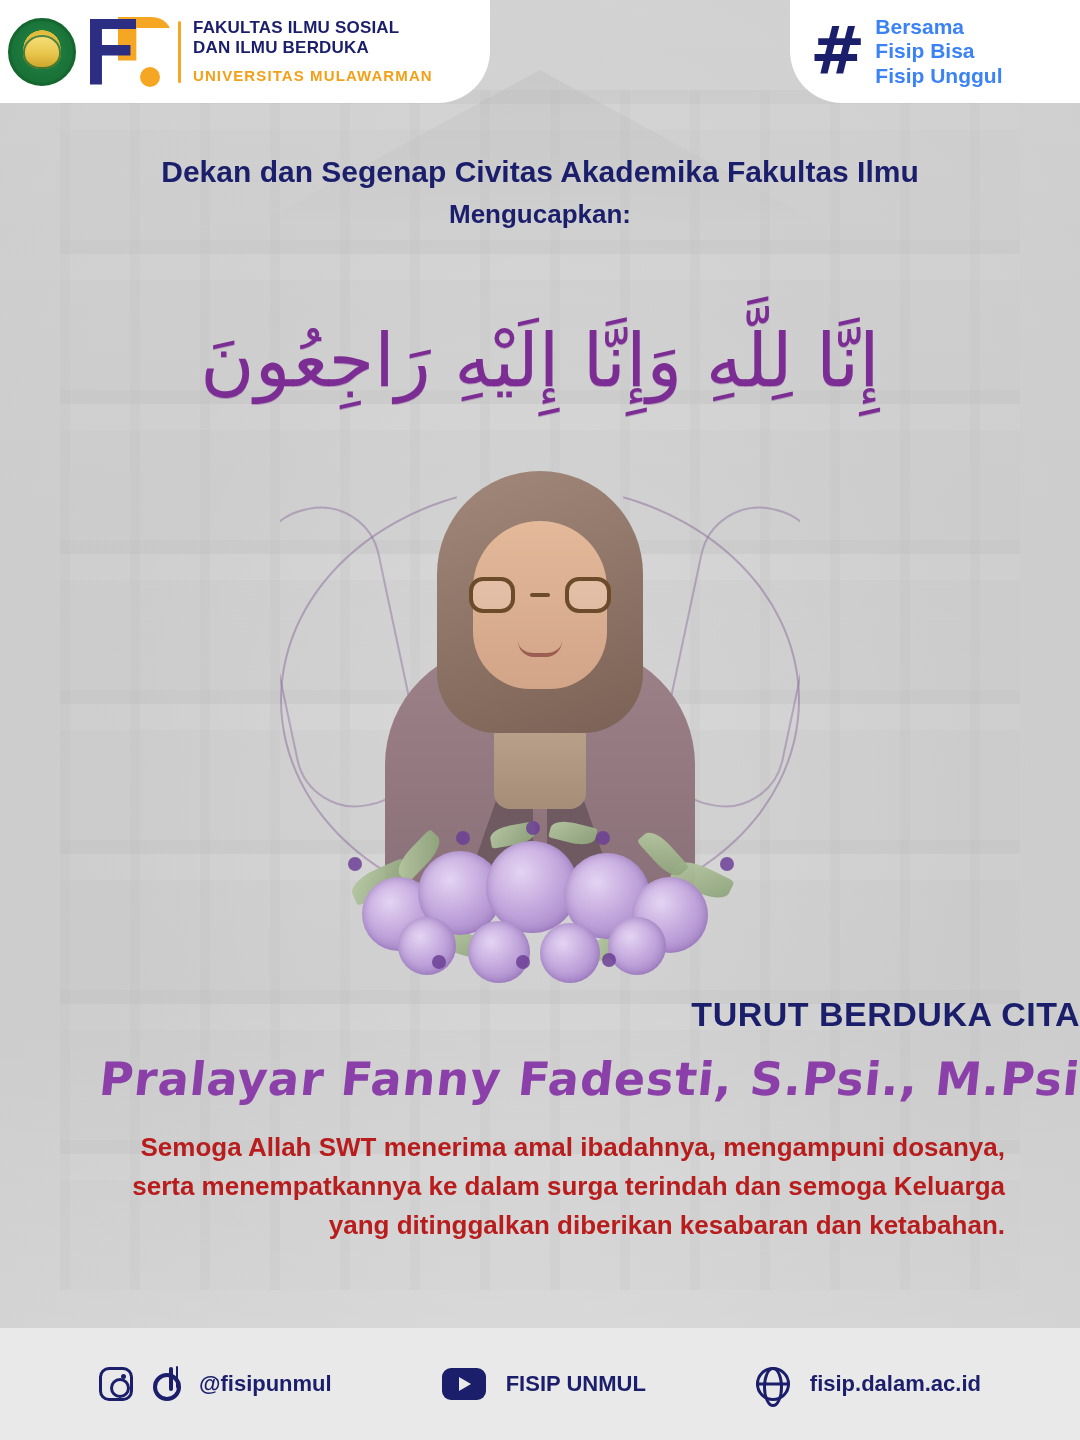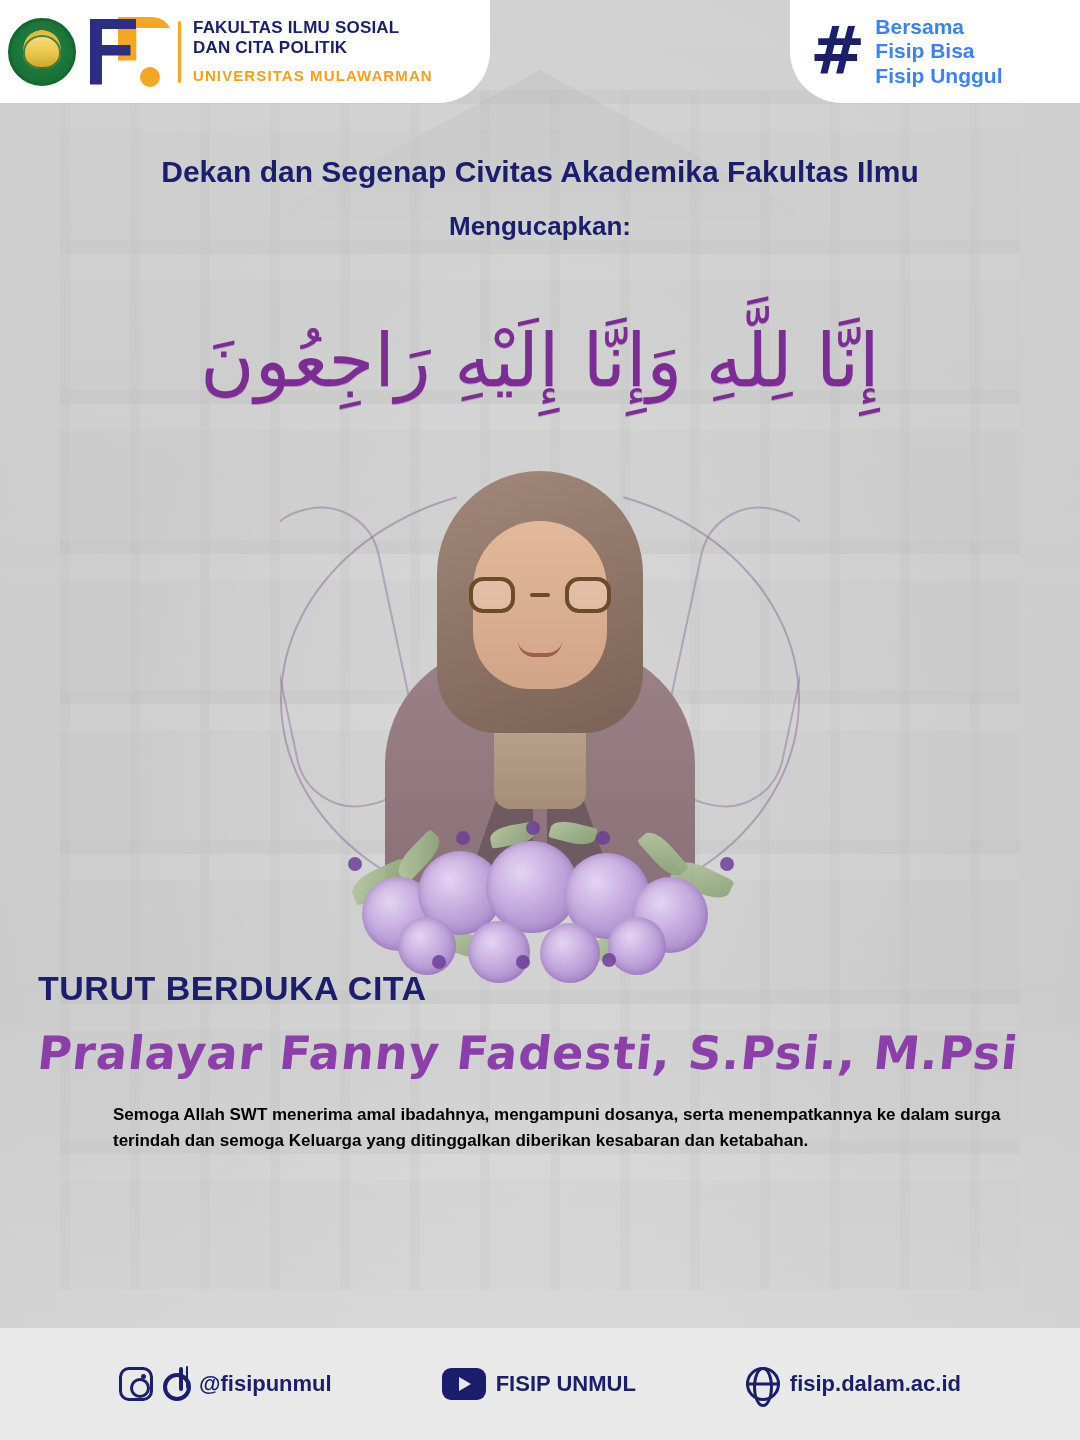--- a/index.html
+++ b/index.html
@@ -131,21 +131,21 @@
   
   .intro {
     position:absolute; left:0; right:0; top:152px;
     text-align:center; z-index:5;
   }
   .intro .big {
     font-size:30px; font-weight:bold; color:#1b1e6b; line-height:1.35;
     padding:0 96px;
   }
   .intro .mengucapkan {
-    font-size:26px; font-weight:bold; color:#1b1e6b; margin-top:18px;
+    font-size:26px; font-weight:bold; color:#1b1e6b; margin-top:6px;
   }
 
   .arabic {
     position:absolute; left:0; right:0; top:305px;
     text-align:center; z-index:5;
     font-family:"DejaVu Sans", sans-serif;
     font-size:74px;
     color:#7c2d94;
     direction:rtl;
     line-height:1.5;
@@ -239,46 +239,46 @@
     background:linear-gradient(135deg,#b9c9a4,#8aa178);
     border-radius:50% 10% 50% 10%;
     opacity:0.95;
   }
   .bud {
     position:absolute; width:14px; height:14px; border-radius:50%;
     background:#6c3f97; opacity:0.85;
   }
 
   
-  .lower { position:absolute; left:0; right:0; top:969px; text-align:left; z-index:5;margin-left:38px; }
+  .lower { position:absolute; left:0; right:0; top:995px; text-align:right; z-index:5; }
   .turut {
     font-size:34px; font-weight:bold; color:#1b1e6b; letter-spacing:0.5px;
   }
   .atas {
     font-size:27px; font-weight:bold; color:#1b1e6b; margin-top:22px;
   }
   .name {
     font-size:46px; color:#8b3fa8; margin-top:18px;
     font-family:"DejaVu Sans", sans-serif;
     font-weight:bold; letter-spacing:1px;
     transform:skewX(-6deg);
   }
   .doa {
-    font-size:17px; font-weight:bold; color:#000000;
+    font-size:26px; font-weight:bold; color:#b91c1c;
     line-height:1.5; margin-top:22px; padding:0 75px;
   }
 
   
   .footer {
     position:absolute; left:0; right:0; bottom:0; height:112px;
     background:#e9e9e9;
     display:flex; align-items:center; justify-content:center;
     gap:0; z-index:6;
   }
-  .f-item { display:flex; align-items:center; gap:10px; }
+  .f-item { display:flex; align-items:center; gap:20px; }
   .f-sep { width:110px; }
   .f-label { font-size:22px; font-weight:bold; color:#1b1e6b; }
   .ig {
     width:34px; height:34px; border:3px solid #1b1e6b; border-radius:10px;
     position:relative;
   }
   .ig::before{
     content:""; position:absolute; left:8px; top:8px; width:14px; height:14px;
     border:3px solid #1b1e6b; border-radius:50%;
   }
@@ -334,21 +334,21 @@
   <div class="header-left">
     <div class="unmul-logo"></div>
     <div class="fisip-mark">
       <div class="fm-swoosh"></div>
       <div class="fm-f"></div>
       <div class="fm-dot"></div>
     </div>
     <div class="header-div"></div>
     <div class="header-text">
       <div class="l1">FAKULTAS ILMU SOSIAL</div>
-      <div class="l2">DAN CITA POLITIK</div>
+      <div class="l2">DAN ILMU BERDUKA</div>
       <div class="l3">UNIVERSITAS MULAWARMAN</div>
     </div>
   </div>
 
   <div class="header-right">
     <div class="hash">#</div>
     <div class="tagline">
       <div>Bersama</div>
       <div>Fisip Bisa</div>
       <div>Fisip Unggul</div>

